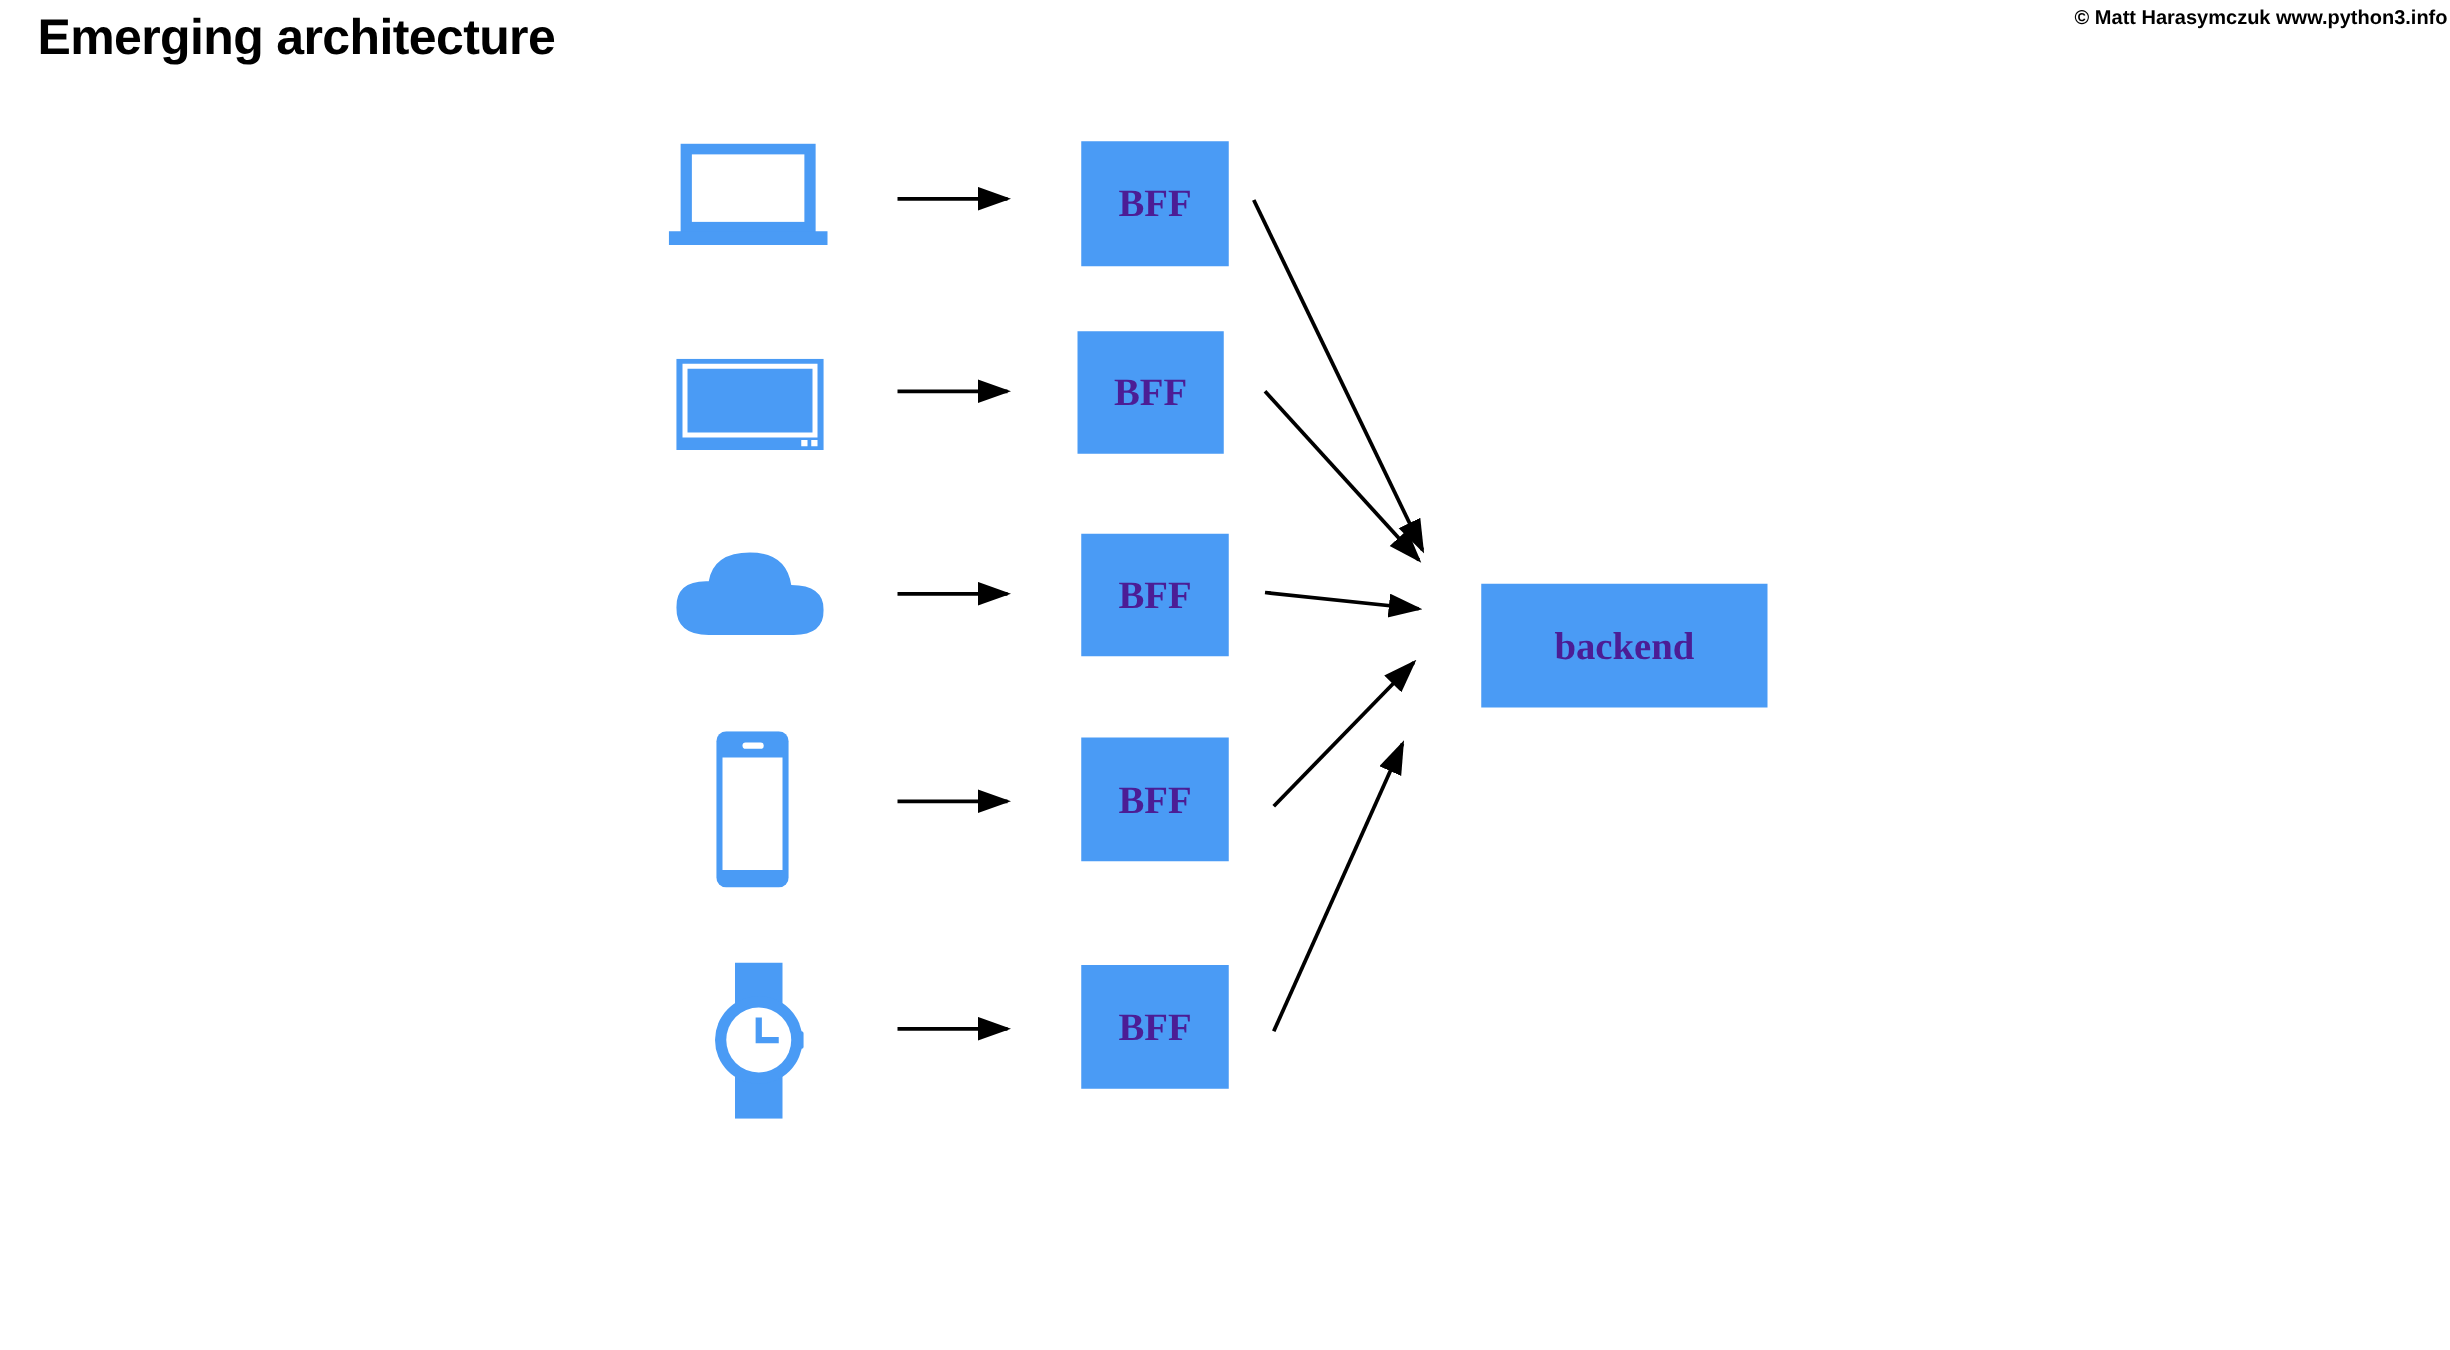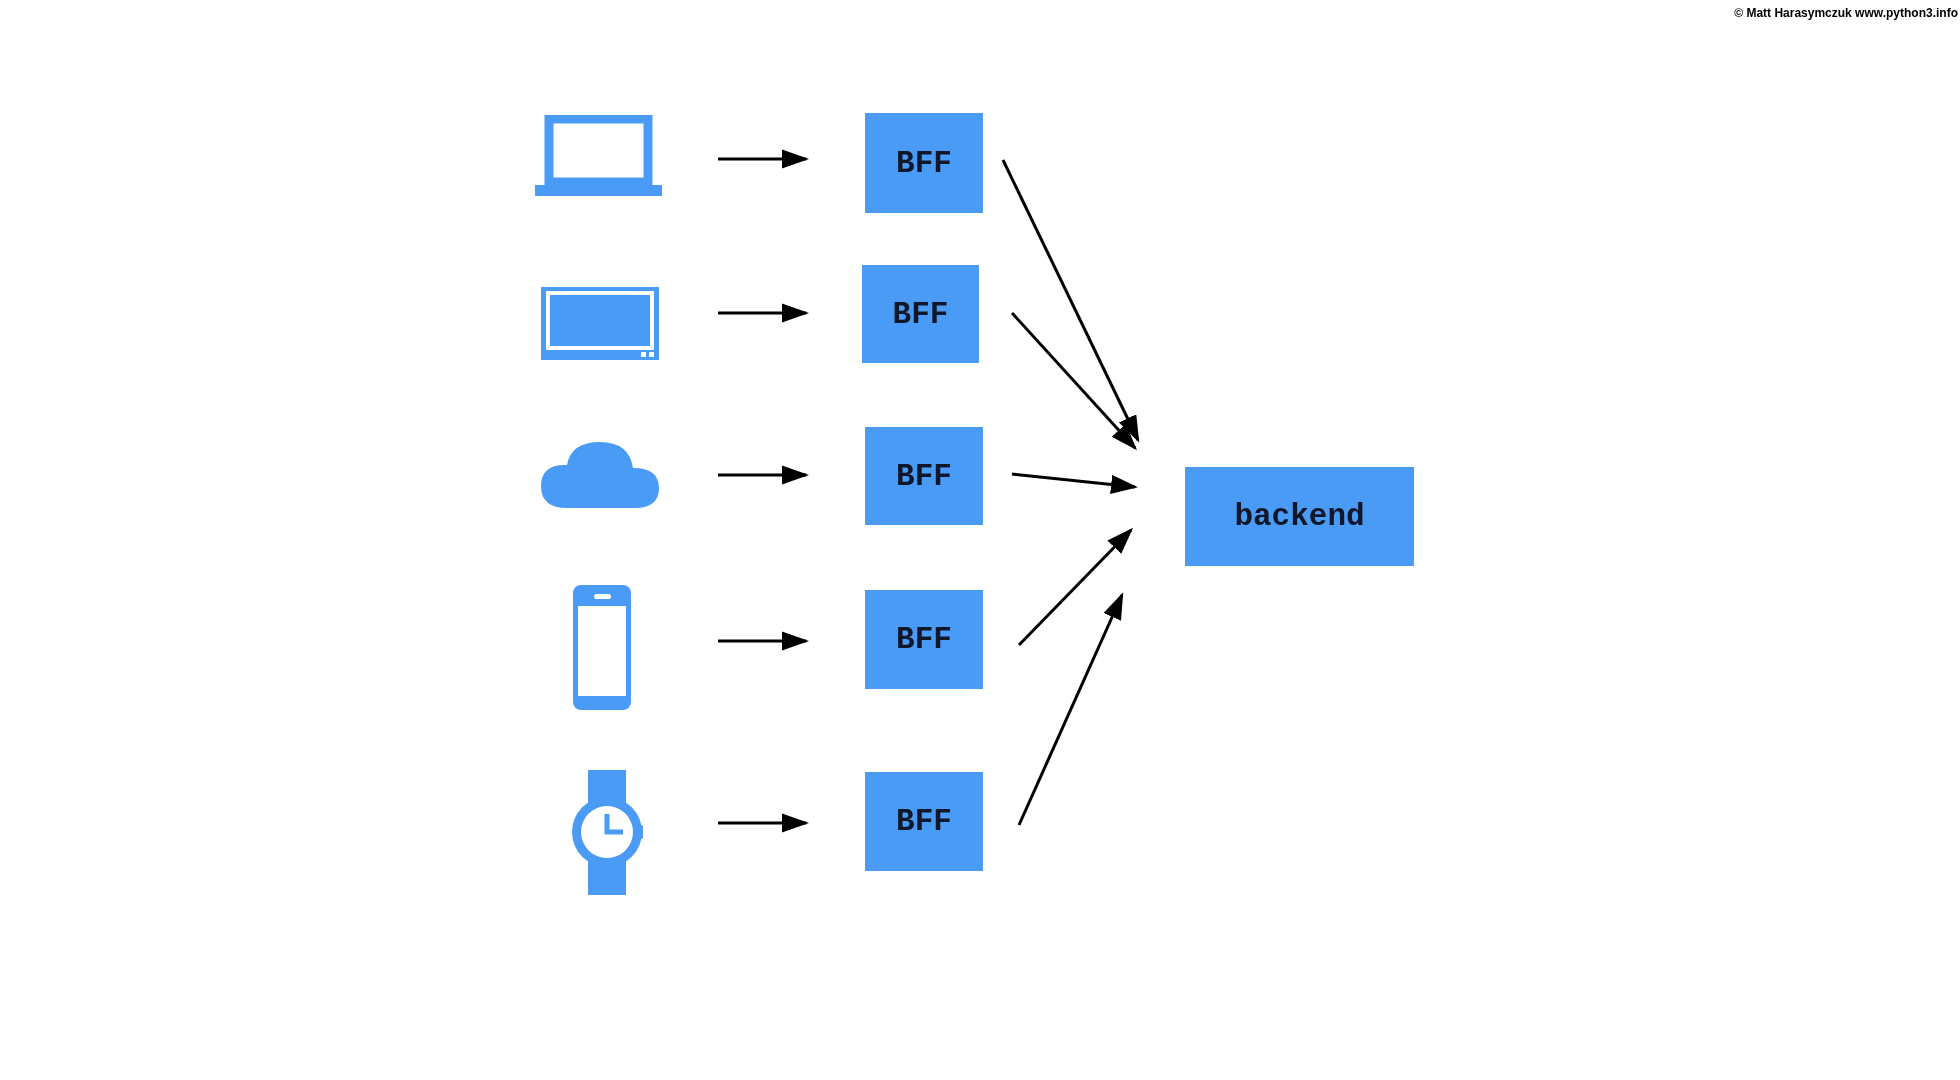--- a/index.html
+++ b/index.html
@@ -29,53 +29,54 @@
     font-size: 40px;
     font-weight: bold;
     color: #000000;
     letter-spacing: -0.5px;
     white-space: nowrap;
   }
   #copyright {
     position: absolute;
     right: 2px;
     top: 6px;
-    font-size: 12px;
+    font-size: 16px;
     font-weight: bold;
     color: #000000;
     white-space: nowrap;
   }
   .diagram-svg {
     position: absolute;
     left: 0;
     top: 0;
     width: 1960px;
     height: 1080px;
   }
   .node-box {
     position: absolute;
     background: #4a9bf5;
     display: flex;
     align-items: center;
     justify-content: center;
-    color: #0f172a;
+    color: #4c1d95;
     font-weight: bold;
-    font-family: Liberation Mono, monospace;
+    font-family: Liberation Serif, serif;
   }
   .bff-box { font-size: 31px; }
   .backend-box { font-size: 31px; }
   .device-icon {
     position: absolute;
   }
 </style>
 </head>
 <body>
 
 <div id="slide">
 
+  <div id="page-title">Emerging architecture</div>
 
   <div id="copyright">© Matt Harasymczuk www.python3.info</div>
 
   <svg class="device-icon" style="left:535px; top:115px;" width="130" height="85" viewBox="0 0 130 85">
     <rect x="14" y="4" width="99" height="63" fill="none" stroke="#4a9bf5" stroke-width="9"></rect>
     <rect x="0" y="70" width="127" height="11" fill="#4a9bf5"></rect>
   </svg>
 
   <svg class="device-icon" style="left:541px; top:287px;" width="118" height="73" viewBox="0 0 118 73">
     <rect x="0" y="0" width="118" height="73" fill="#4a9bf5"></rect>

